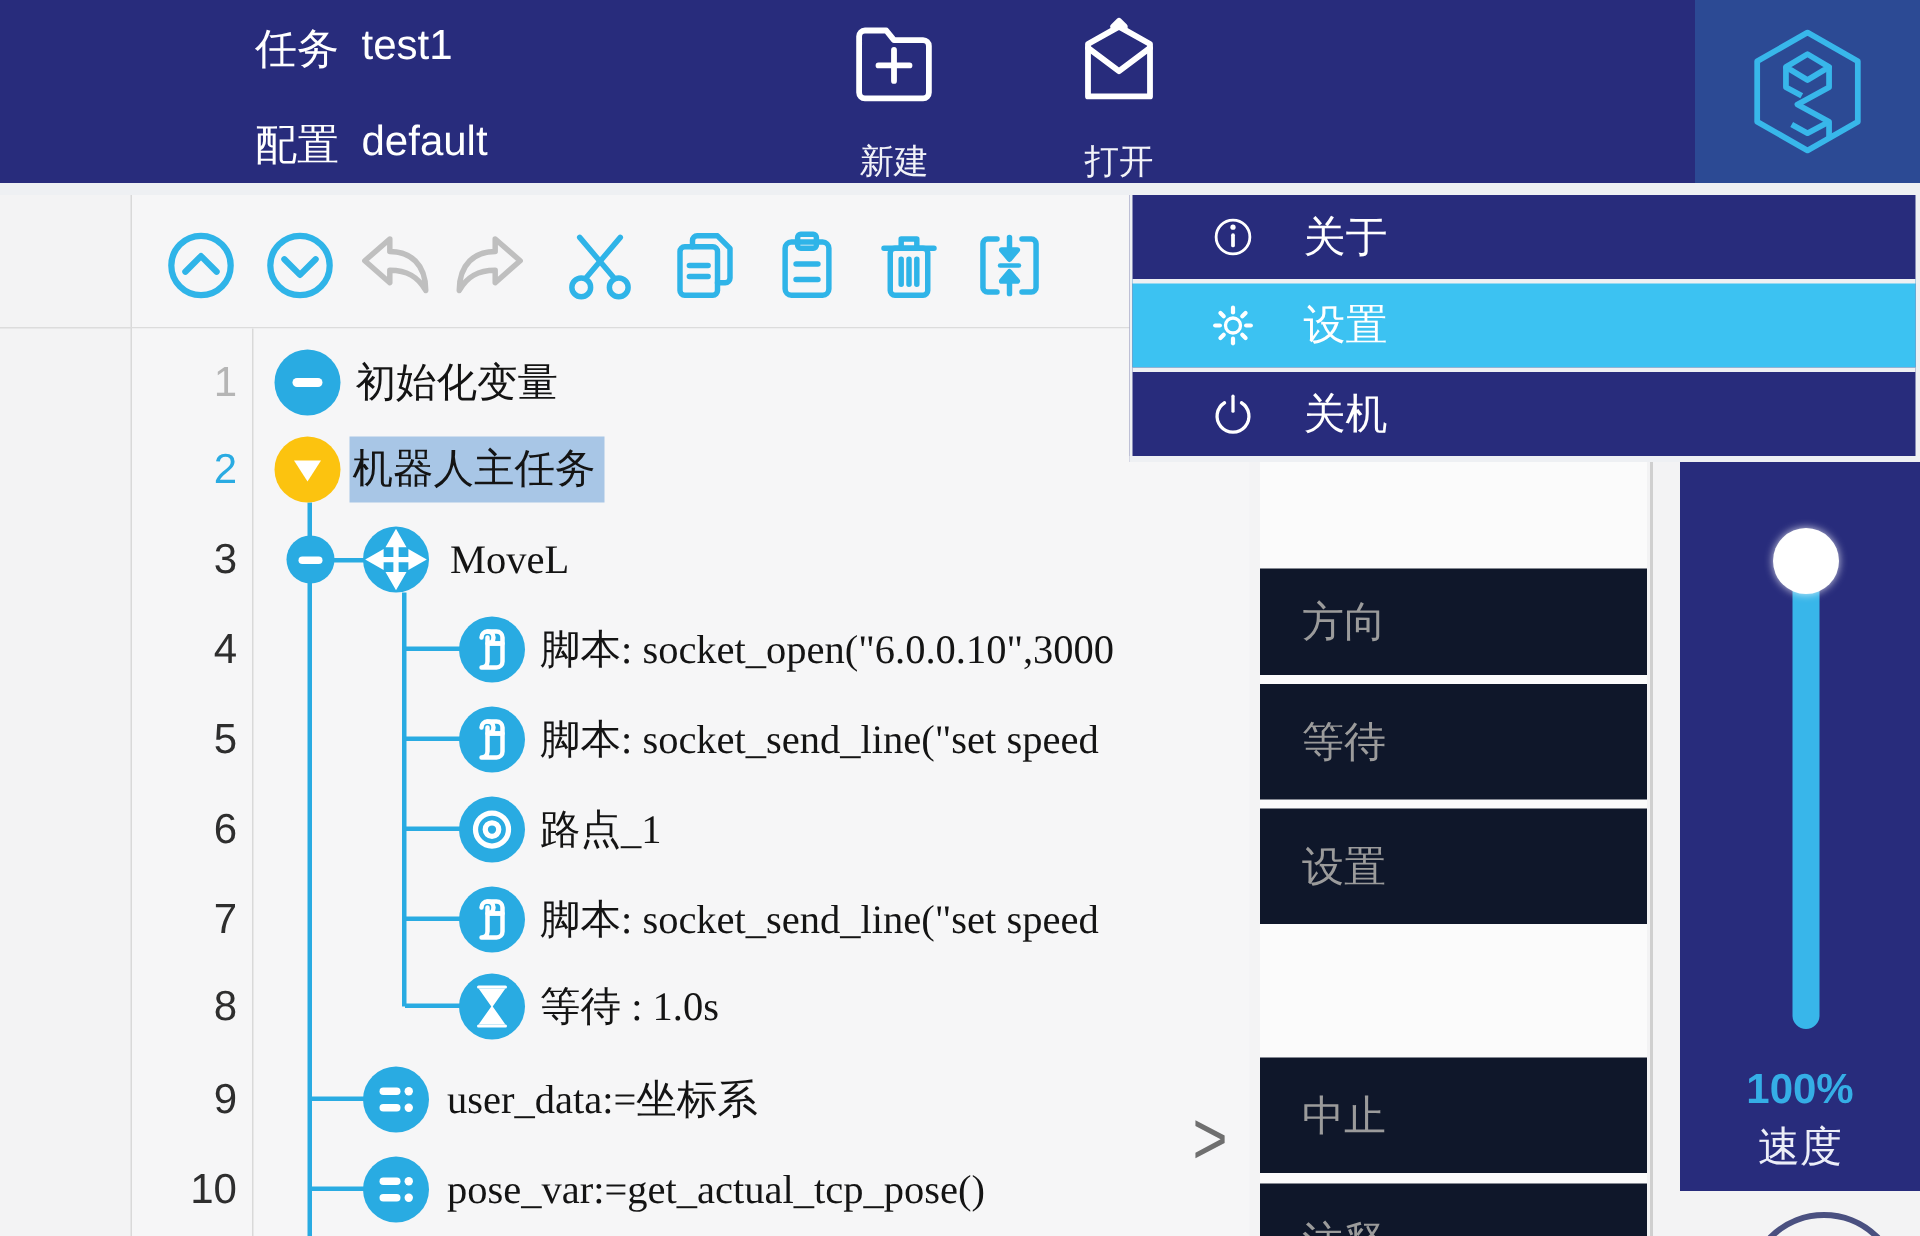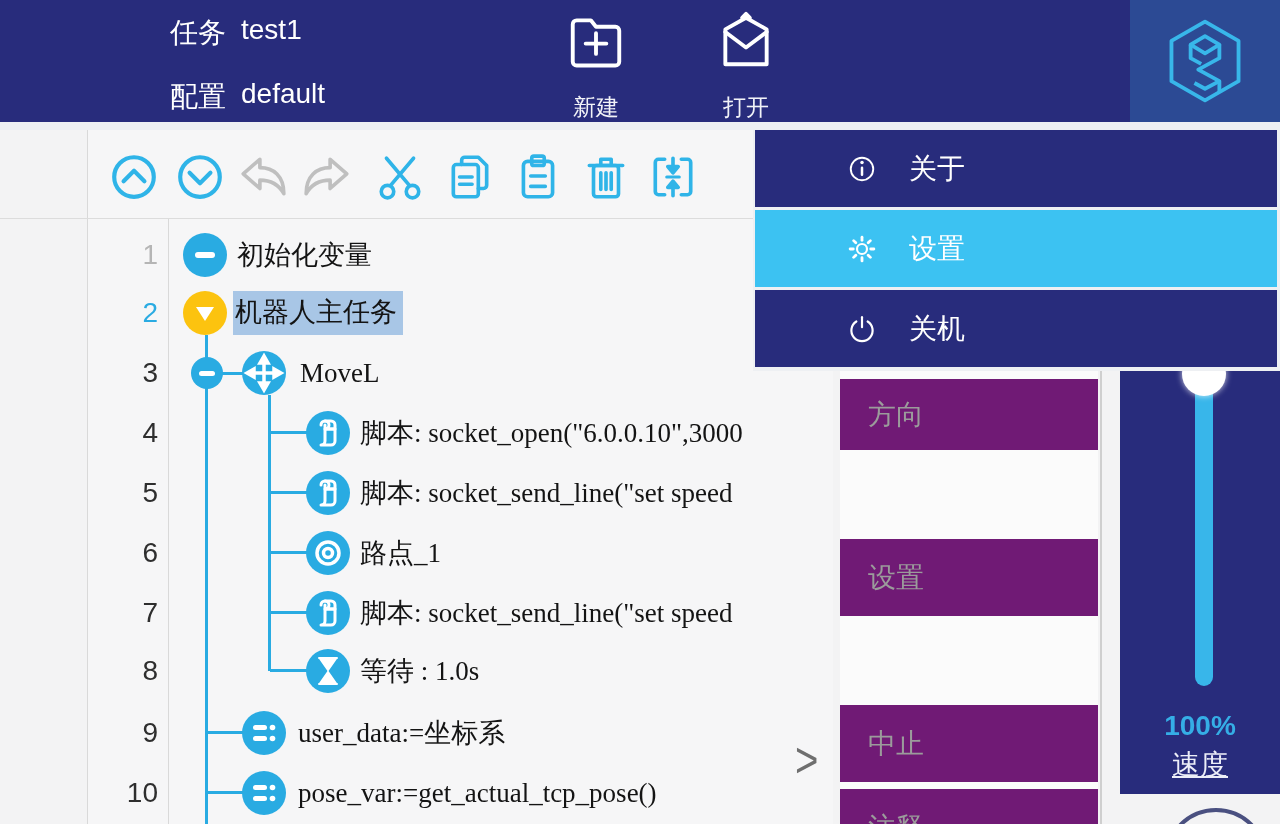--- a/index.html
+++ b/index.html
@@ -31,39 +31,39 @@
         display:flex;align-items:center;justify-content:center;}
   .node.yellow{background:#fcc30f;}
   .ttext{position:absolute;font-size:27px;color:#141414;font-family:Liberation Serif, serif;}
   .sel{background:#a8c6e6;padding:3px 6px 5px 2px;}
   .cline{position:absolute;background:#29abe2;}
   .toggle{position:absolute;width:32px;height:32px;border-radius:50%;background:#29abe2;
           display:flex;align-items:center;justify-content:center;}
 
   
   #palette{left:840px;top:130px;width:258px;height:694px;background:#fbfbfb;}
-  .pcell{position:absolute;left:0;width:258px;height:77px;background:#701a75;
+  .pcell{position:absolute;left:0;width:258px;height:77px;background:#0f172a;
          display:flex;align-items:center;padding-left:28px;box-sizing:border-box;
          font-size:28px;color:#9b9b9b;cursor:pointer;text-align:right;}
   #chevron{left:795px;top:738px;font-size:40px;color:#6f6f6f;transform:scaleY(1.25);cursor:pointer;}
   #strip{left:1100px;top:130px;width:20px;height:694px;background:#f3f3f4;border-left:2px solid #cfcfcf;}
 
   
   #speedpanel{left:1120px;top:130px;width:160px;height:664px;background:#282c7c;}
   #track{position:absolute;left:75px;top:244px;width:18px;height:312px;border-radius:9px;background:#38b6ea;cursor:pointer;}
   #handle{position:absolute;left:62px;top:222px;width:44px;height:44px;border-radius:50%;background:#fff;
           box-shadow:0 0 6px rgba(255,255,255,.8);cursor:grab;}
   #speedval{position:absolute;left:0;top:580px;width:160px;text-align:center;font-size:28px;font-weight:bold;color:#35aee6;}
-  #speedlab{position:absolute;left:0;top:616px;width:160px;text-align:center;font-size:28px;color:#eceef8;text-decoration:underline;}
+  #speedlab{position:absolute;left:0;top:616px;width:160px;text-align:center;font-size:28px;color:#eceef8;}
   #dial{position:absolute;left:44px;top:678px;width:96px;height:96px;border-radius:50%;border:4px solid #4a5080;cursor:pointer;}
 
   
   #menu{left:753px;top:130px;width:527px;background:#282c7c;z-index:40;
         border-right:3px solid #eef0f3;border-bottom:4px solid #eef0f3;border-left:2px solid #eef0f3;box-sizing:border-box;}
-  .mitem{height:77px;display:flex;align-items:center;color:#fff;font-size:28px;cursor:pointer;padding-left:40px;}
+  .mitem{height:56px;display:flex;align-items:center;color:#fff;font-size:28px;cursor:pointer;}
   .mitem + .mitem{border-top:3px solid #eef0f3;}
   .mitem.hl{background:#3cc2f2;}
   .mitem .mic{width:30px;height:30px;margin-left:52px;margin-right:32px;flex:none;}
 
   svg{display:block;}
 </style>
 </head>
 <body>
 
 <div id="app">
@@ -316,20 +316,23 @@
         </svg>
       </span>
       <span class="ttext" style="left:210px;">pose_var:=get_actual_tcp_pose()</span>
     </div>
   </div>
   <div id="numline" class="abs"></div>
 
   <div id="palette" class="abs">
     <div class="pcell" style="top:249px;height:71px;">
       <span>方向</span>
+    </div>
+    <div class="pcell" style="top:326px;">
+      <span>等待</span>
     </div>
     <div class="pcell" style="top:409px;">
       <span>设置</span>
     </div>
     <div class="pcell" style="top:575px;">
       <span>中止</span>
     </div>
     <div class="pcell" style="top:659px;">
       <span>注释</span>
     </div>

